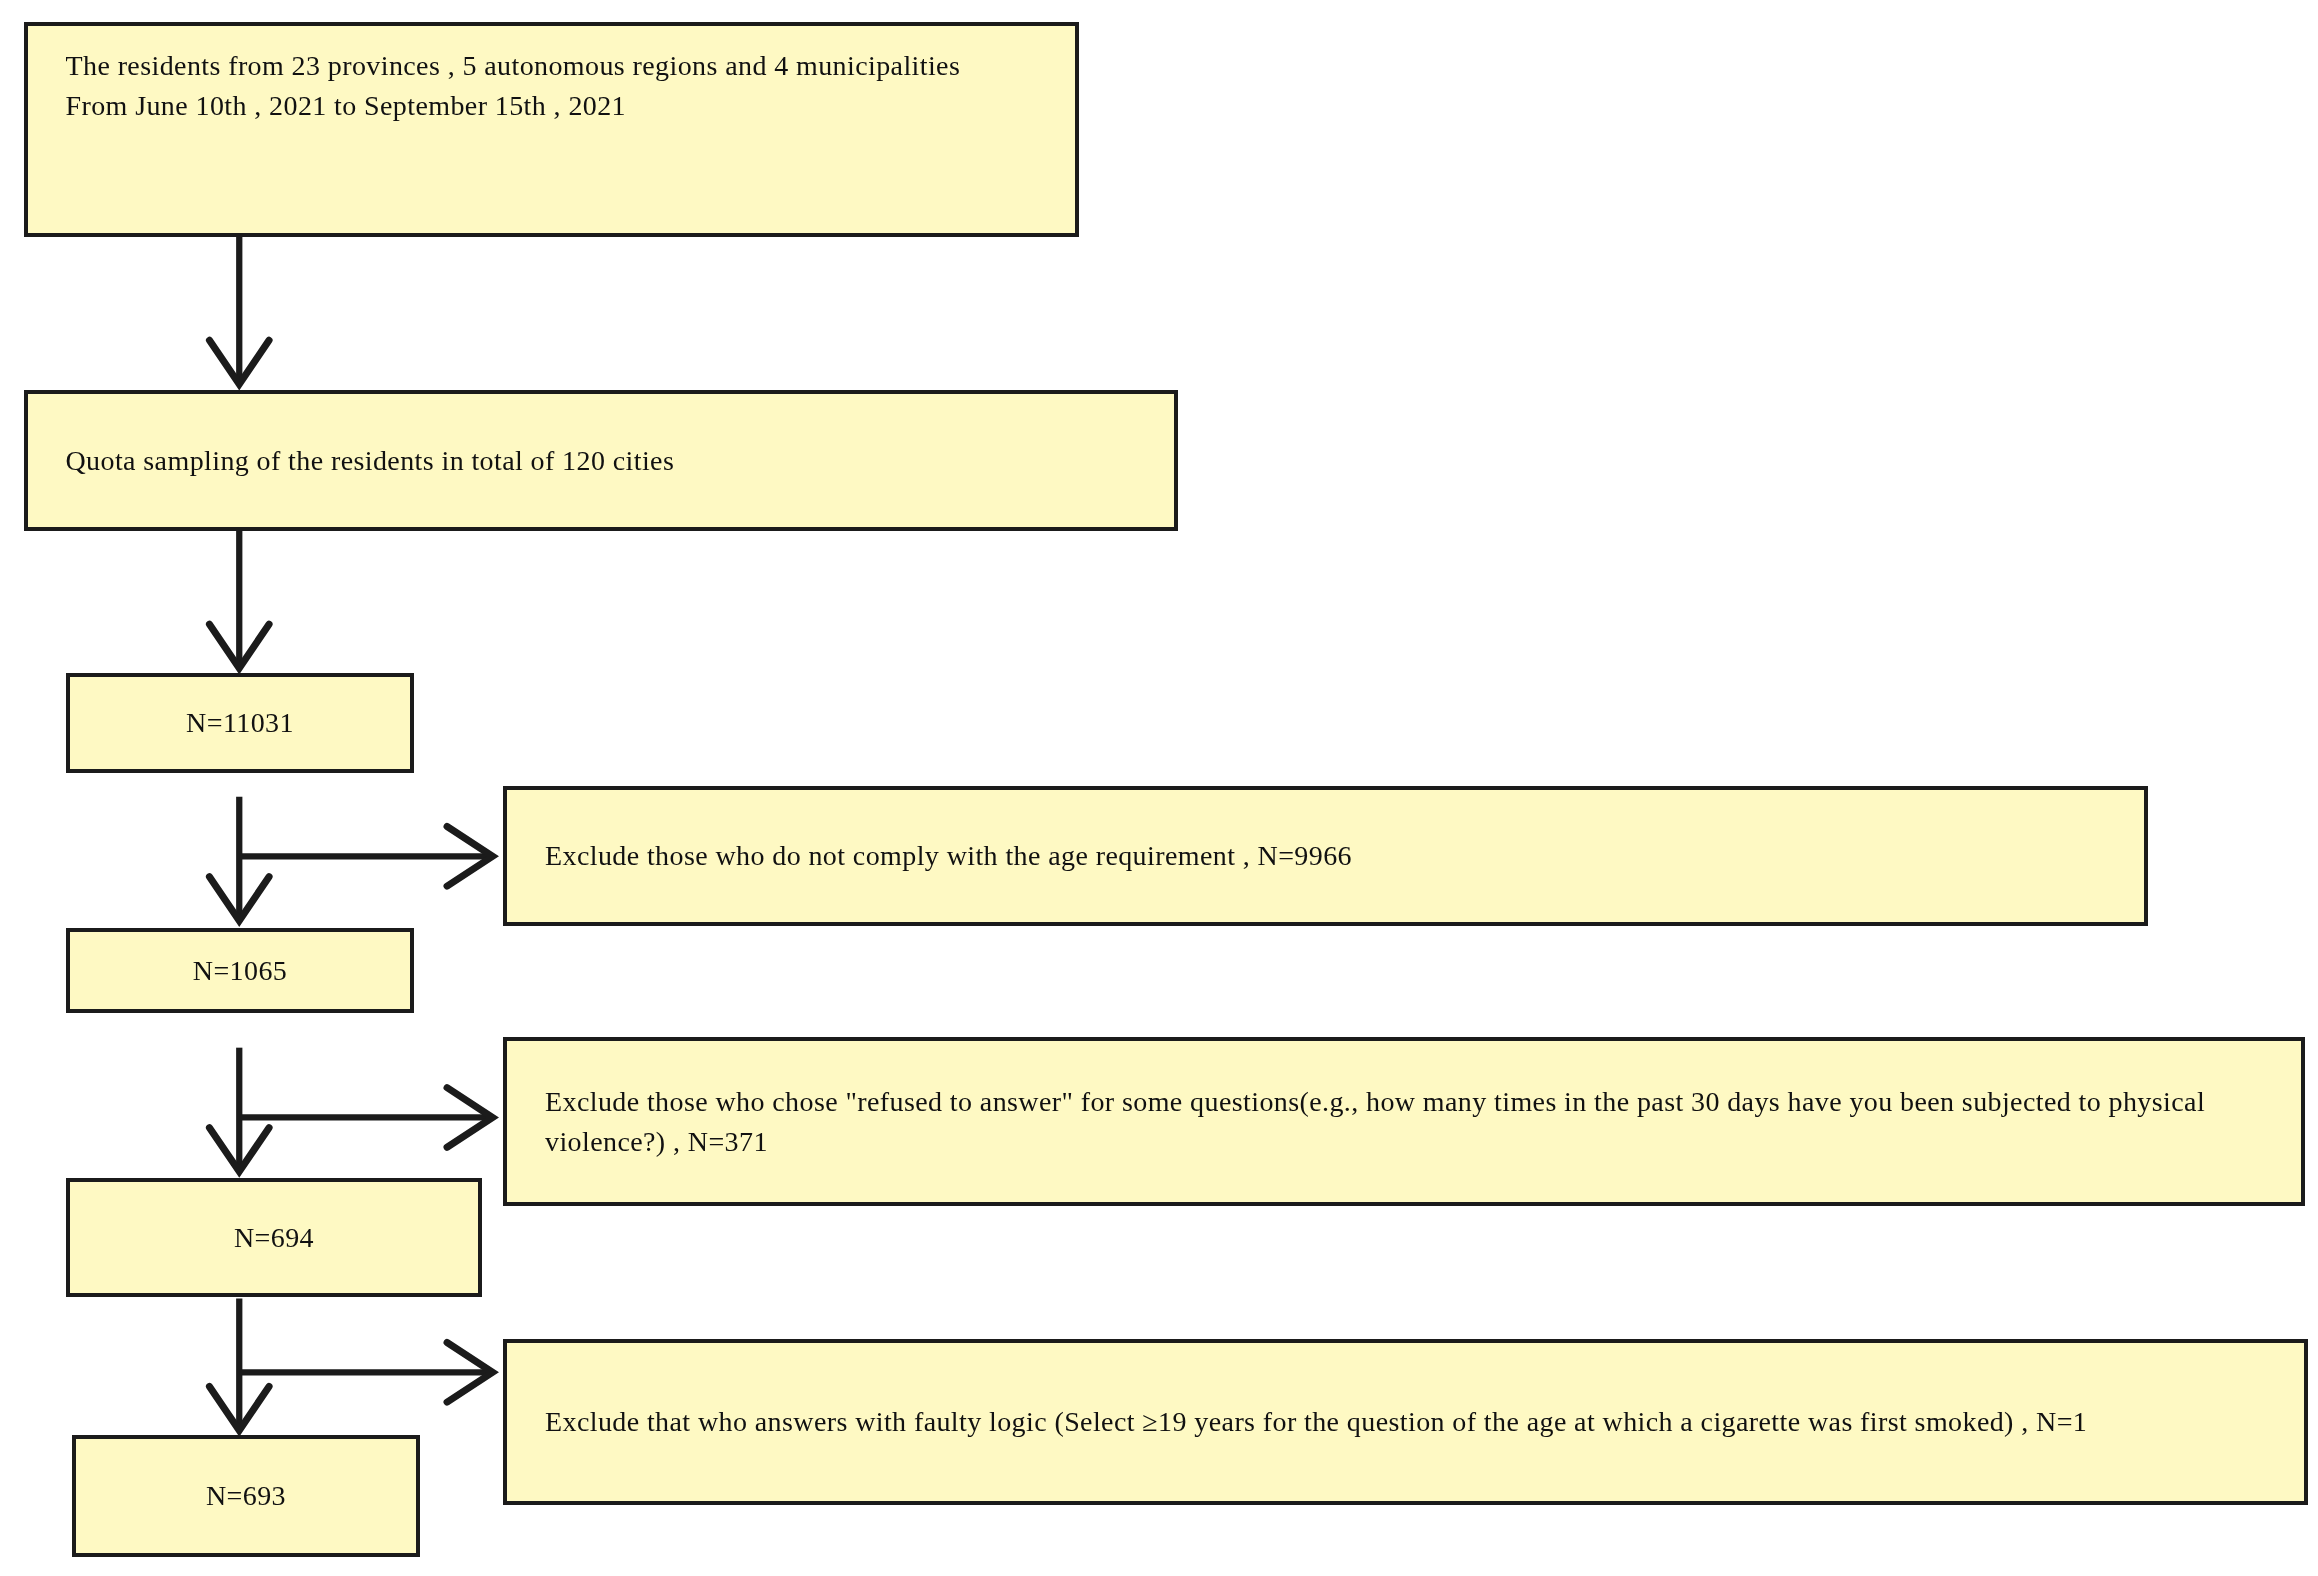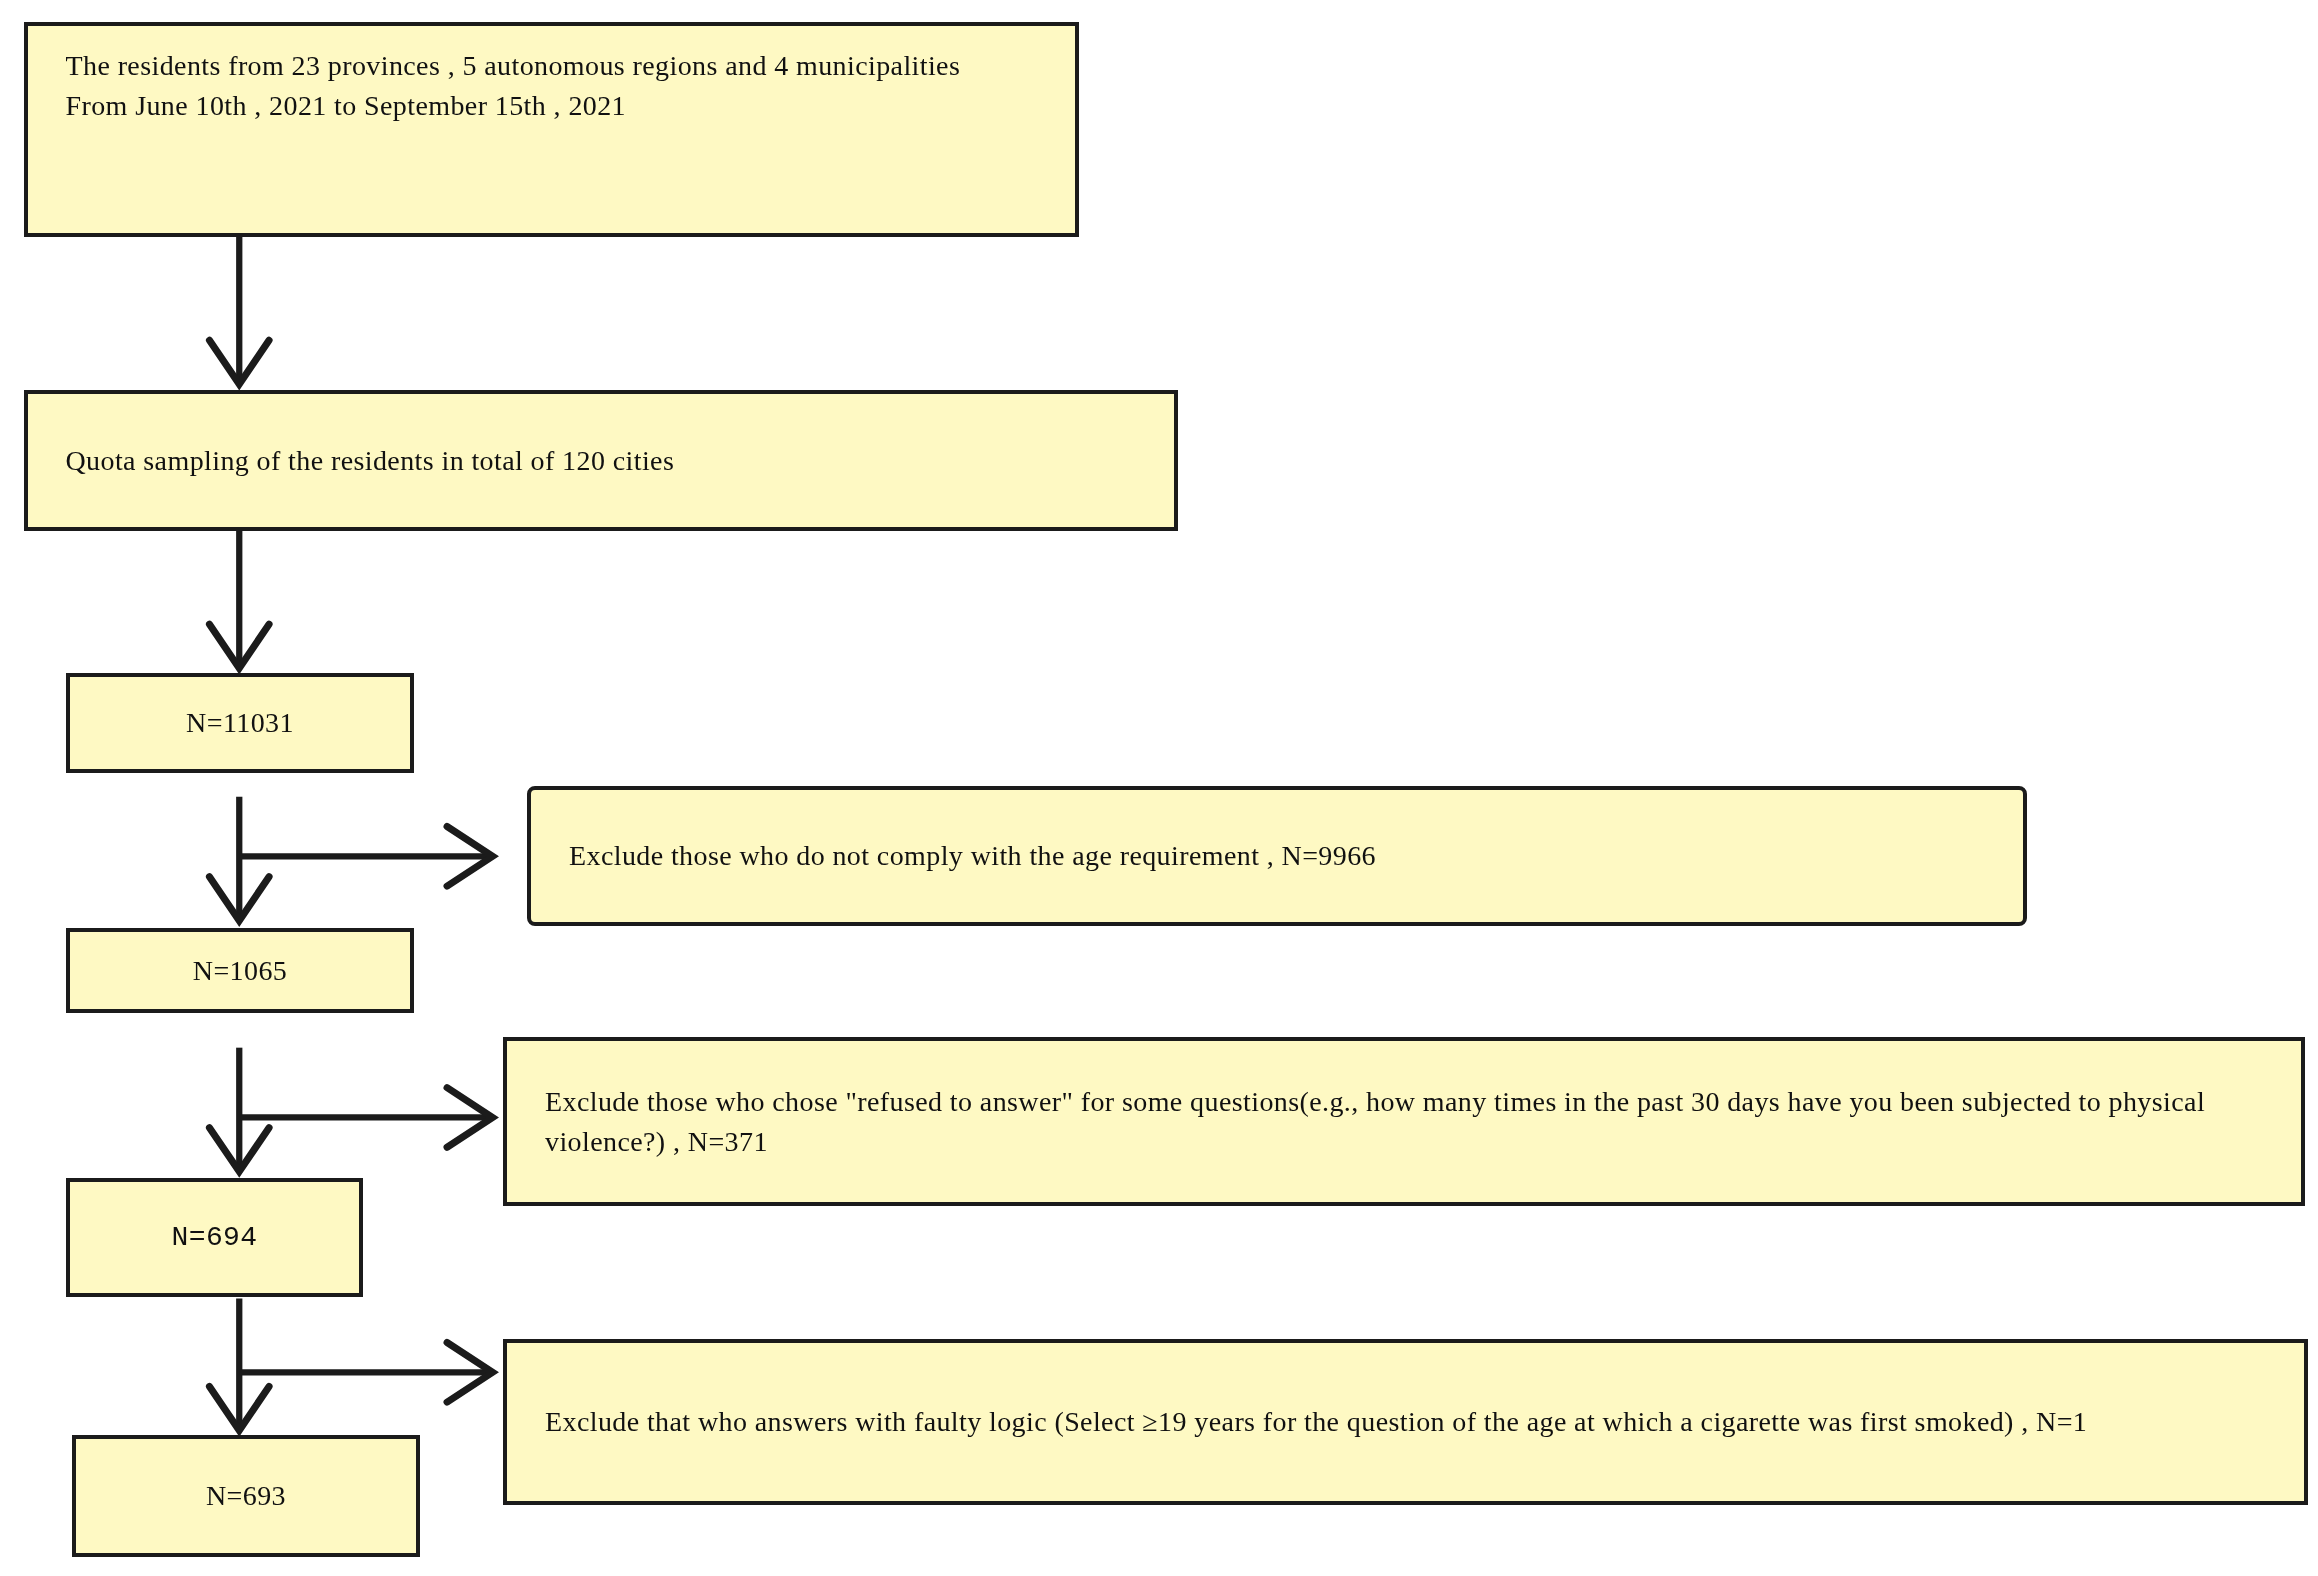--- a/index.html
+++ b/index.html
@@ -85,33 +85,33 @@
   </div>
 
   <div class="box pad" style="left:23.5px; top:390px; width:1154px; height:141px;">
     <span class="txt">Quota sampling of the residents in total of 120 cities</span>
   </div>
 
   <div class="box center" style="left:66px; top:673px; width:348px; height:100px;">
     <span class="txt">N=11031</span>
   </div>
 
-  <div class="box pad" style="left:527px; top:786px; width:1500px; height:140px;border-radius:8px;">
+  <div class="box pad" style="left:503px; top:786px; width:1645px; height:140px;">
     <span class="txt">Exclude those who do not comply with the age requirement , N=9966</span>
   </div>
 
   <div class="box center" style="left:66px; top:928px; width:348px; height:85px;">
     <span class="txt">N=1065</span>
   </div>
 
   <div class="box pad" style="left:503px; top:1037px; width:1802px; height:169px;">
     <span class="txt">Exclude those who chose "refused to answer" for some questions(e.g., how many times in the past 30 days have you been subjected to physical violence?) , N=371</span>
   </div>
 
-  <div class="box center" style="left:66px; top:1178px; width:297px; height:119px;font-family:Liberation Mono, monospace;">
+  <div class="box center" style="left:66px; top:1178px; width:416px; height:119px;">
     <span class="txt">N=694</span>
   </div>
 
   <div class="box pad" style="left:503px; top:1294px; width:1805px; height:166px;margin-top:45px;">
     <span class="txt">Exclude that who answers with faulty logic (Select ≥19 years for the question of the age at which a cigarette was first smoked) , N=1</span>
   </div>
 
   <div class="box center" style="left:72px; top:1435px; width:348px; height:122px;">
     <span class="txt">N=693</span>
   </div>

